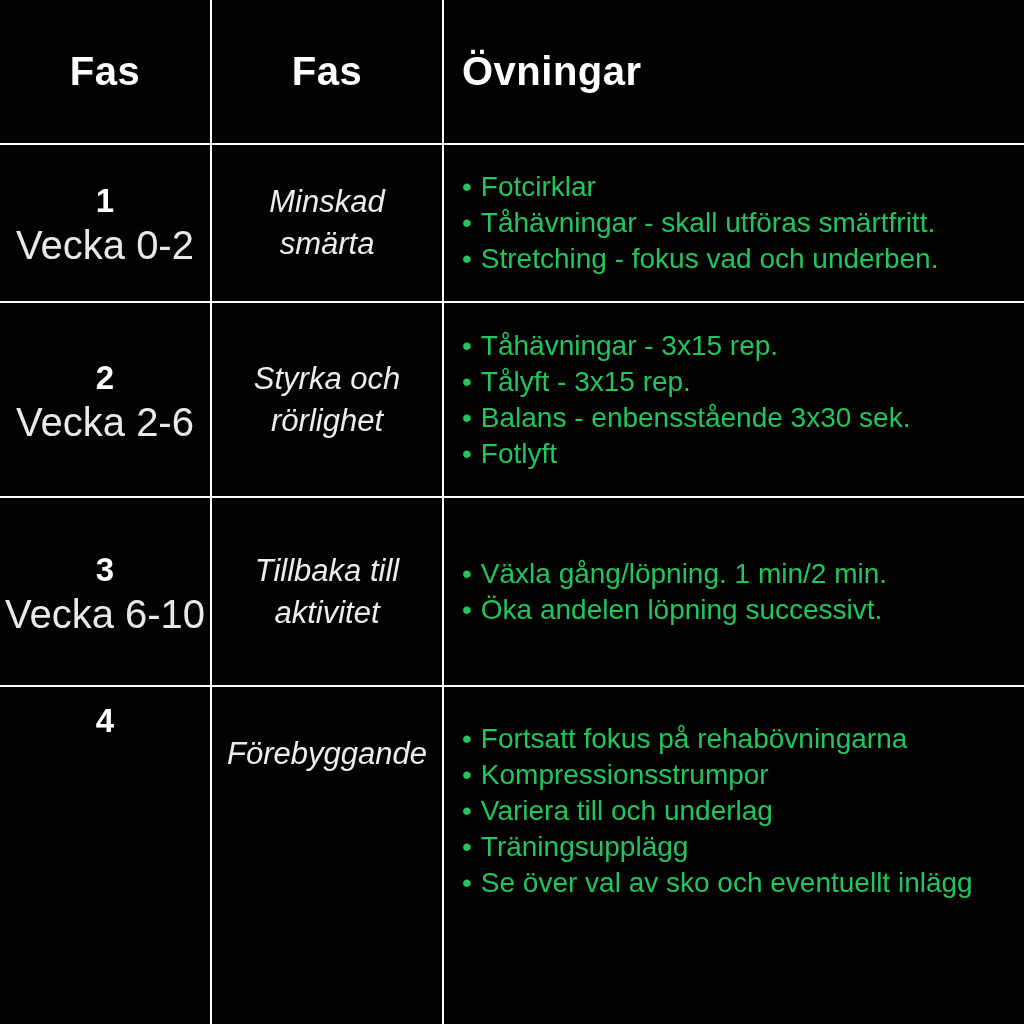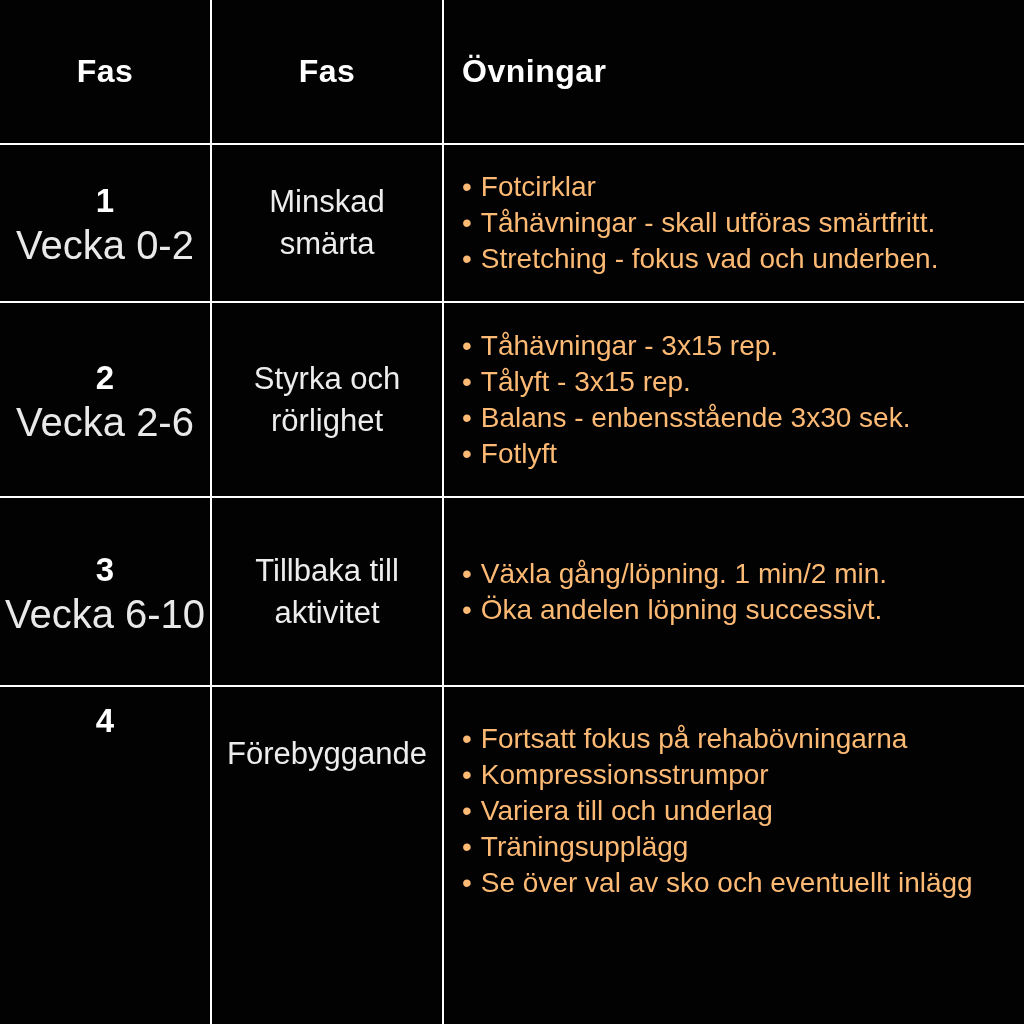--- a/index.html
+++ b/index.html
@@ -18,45 +18,45 @@
   .cell {
     background: #020202;
     color: #ededed;
     display: flex;
     flex-direction: column;
     overflow: hidden;
   }
   .center { justify-content: center; align-items: center; text-align: center; }
   .header-cell {
     font-weight: bold;
-    font-size: 32px;
+    font-size: 40px;
     color: #ffffff;
     letter-spacing: 0.5px;
   }
   .header-left {
     align-items: flex-start;
     justify-content: center;
     text-align: left;
     padding-left: 18px;
   }
   .phase-num  { font-weight: bold; font-size: 33px; line-height: 44px; color: #ffffff; }
   .phase-weeks{ font-size: 40px; line-height: 44px; color: #e9e9e9; }
-  .goal-cell  { padding: 0 12px; }
+  .goal-cell  { padding: 0 12px; font-style: italic; }
   .goal-text  { font-size: 31px; line-height: 42px; text-align: center; }
   .ex-cell {
     justify-content: center;
     align-items: flex-start;
     padding-left: 18px;
     padding-right: 4px;
   }
   .ex-line {
     font-size: 28px;
     line-height: 36px;
     white-space: nowrap;
-    color: #fdba74;
+    color: #22c55e;
   }
   .bullet { display: inline-block; margin-right: 9px; }
   
   .v-top   { justify-content: flex-start; }
   .pt-a { padding-top: 12px; }
   .pt-b { padding-top: 46px; }
   .pt-c { padding-top: 34px; }
 </style>
 </head>
 <body>

